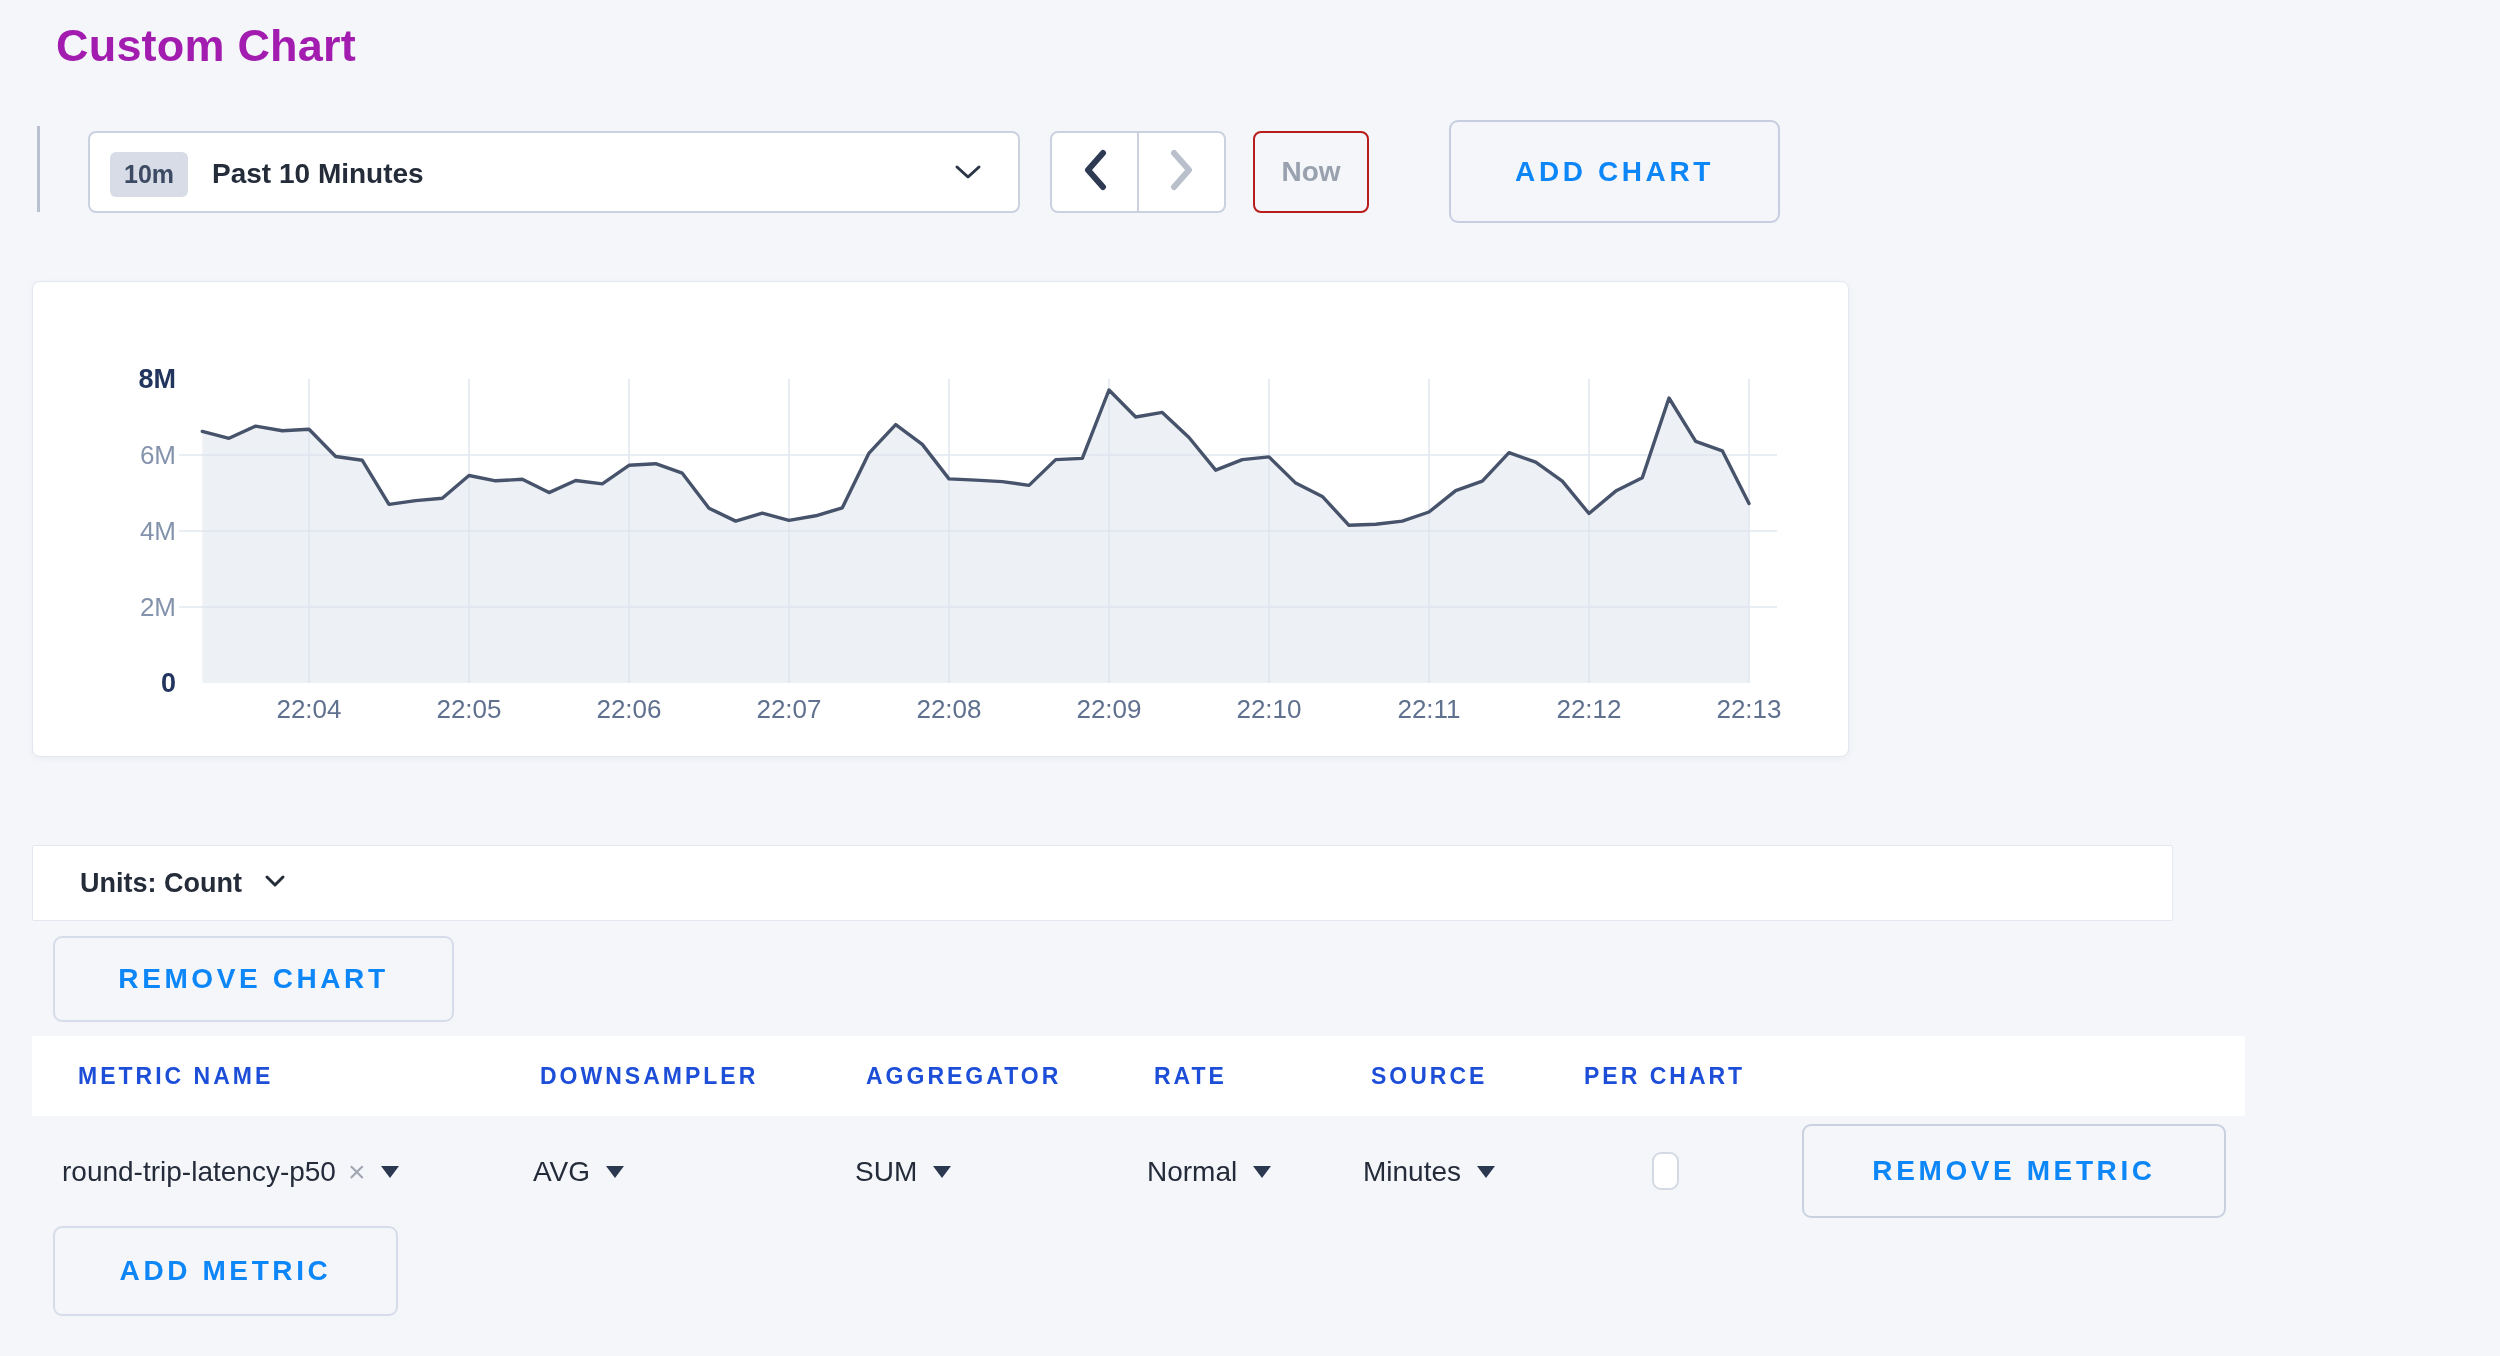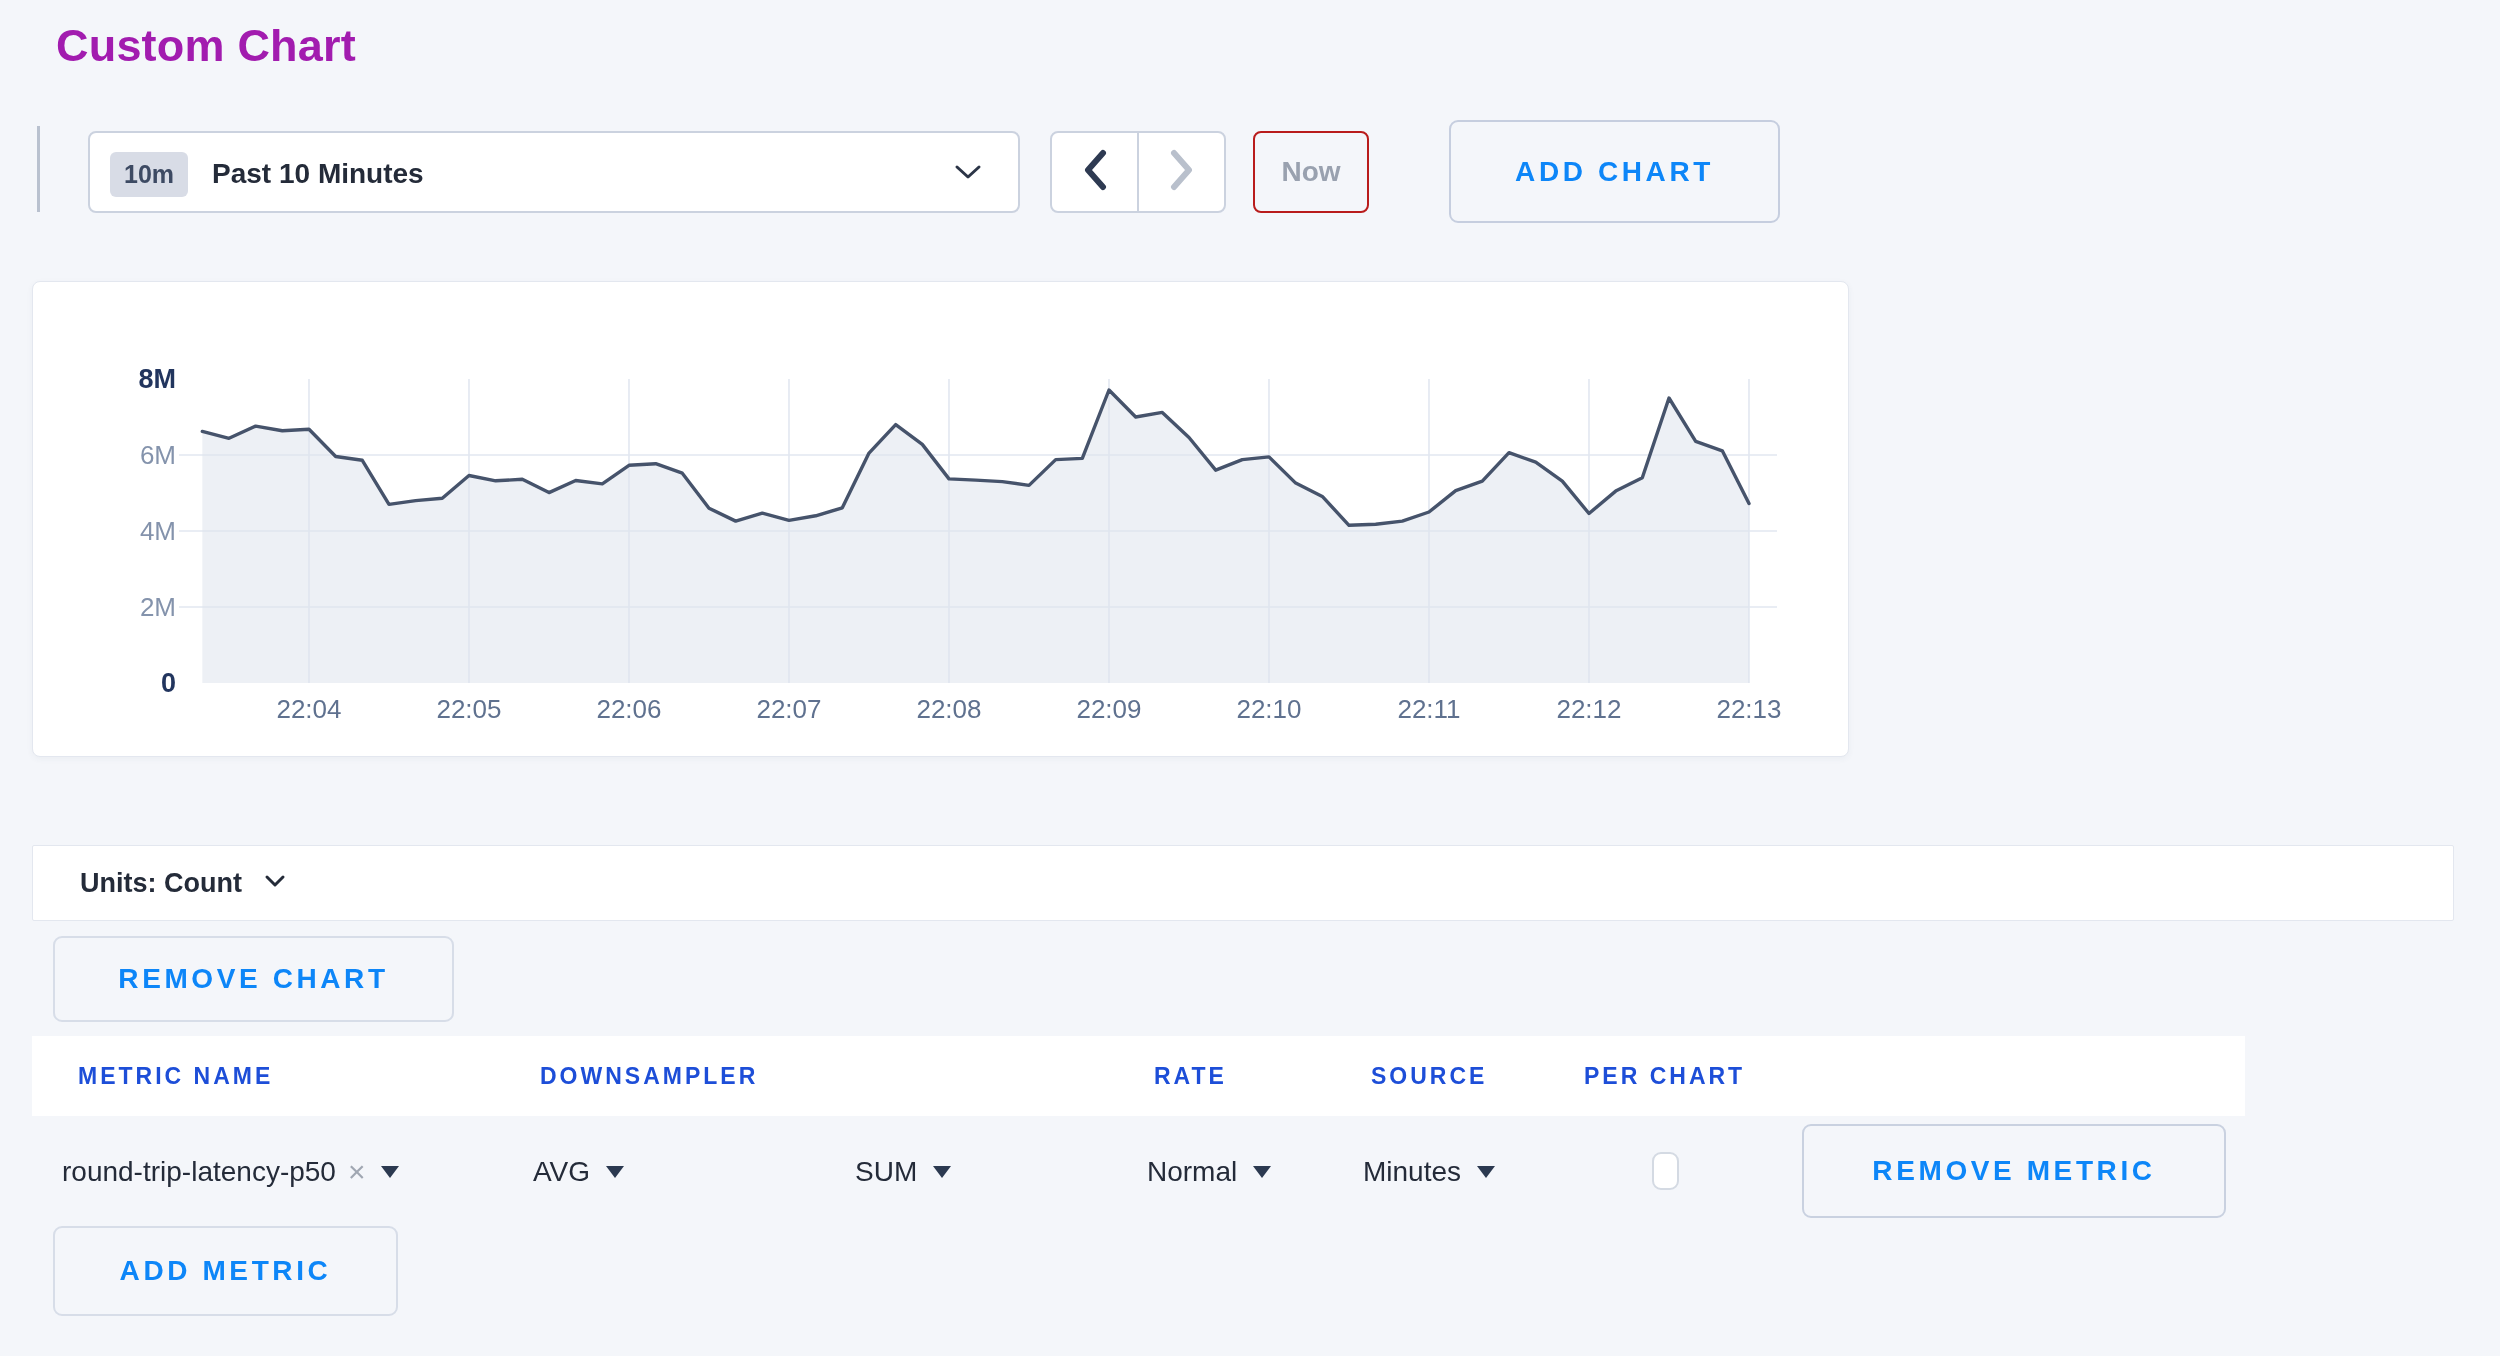--- a/index.html
+++ b/index.html
@@ -27,21 +27,21 @@
               display:flex; align-items:center; justify-content:center;
               color:#0d86f8; font-size:28px; font-weight:700; letter-spacing:3.6px; cursor:pointer; }
   .add-chart { left:1449px; top:120px; width:331px; height:103px; }
 
   
   .chart-card { left:32px; top:281px; width:1817px; height:476px; background:#fff;
                 border:1px solid #e3e7ef; border-radius:8px; box-shadow:0 2px 6px rgba(60,75,100,.05); }
   .chart-card svg { position:absolute; left:0; top:0; }
 
   
-  .units-bar { left:32px; top:845px; width:2422px; height:76px; display:flex; align-items:center; padding-left:47px;
+  .units-bar { left:32px; top:845px; width:2141px; height:76px; display:flex; align-items:center; padding-left:47px;
                background:#fff; border:1px solid #e3e7ef; border-radius:2px; cursor:pointer; }
   .units-label { font-size:27px; font-weight:700; color:#242b39; }
   .units-bar .chev { margin-left:22px; }
 
   .remove-chart { left:53px; top:936px; width:401px; height:86px; border-color:#d7dde8; }
 
   
   .table-head { left:32px; top:1036px; width:2213px; height:80px; background:#fff; }
   .th { position:absolute; top:0; height:80px; line-height:80px; font-size:23px; font-weight:700;
         letter-spacing:3px; color:#1d4ed8; white-space:nowrap; }
@@ -137,20 +137,21 @@
           <polyline points="3,3 11,11 19,3" fill="none" stroke="#242b39" stroke-width="3" stroke-linecap="round" stroke-linejoin="round"></polyline>
         </svg>
     </span>
   </div>
 
   <div class="abs blue-btn remove-chart">REMOVE CHART</div>
 
   <div class="abs table-head">
     <span class="th" style="left:46px">METRIC NAME</span>
     <span class="th" style="left:508px">DOWNSAMPLER</span>
+    <span class="th" style="left:834px">AGGREGATOR</span>
     <span class="th" style="left:1122px">RATE</span>
     <span class="th" style="left:1339px">SOURCE</span>
     <span class="th" style="left:1552px">PER CHART</span>
   </div>
 
   <div>
     <div class="abs cell-dd" style="left:62px">
       <span class="val">round-trip-latency-p50</span>
       <span class="x-glyph">×</span>
       <span class="caret"></span>

